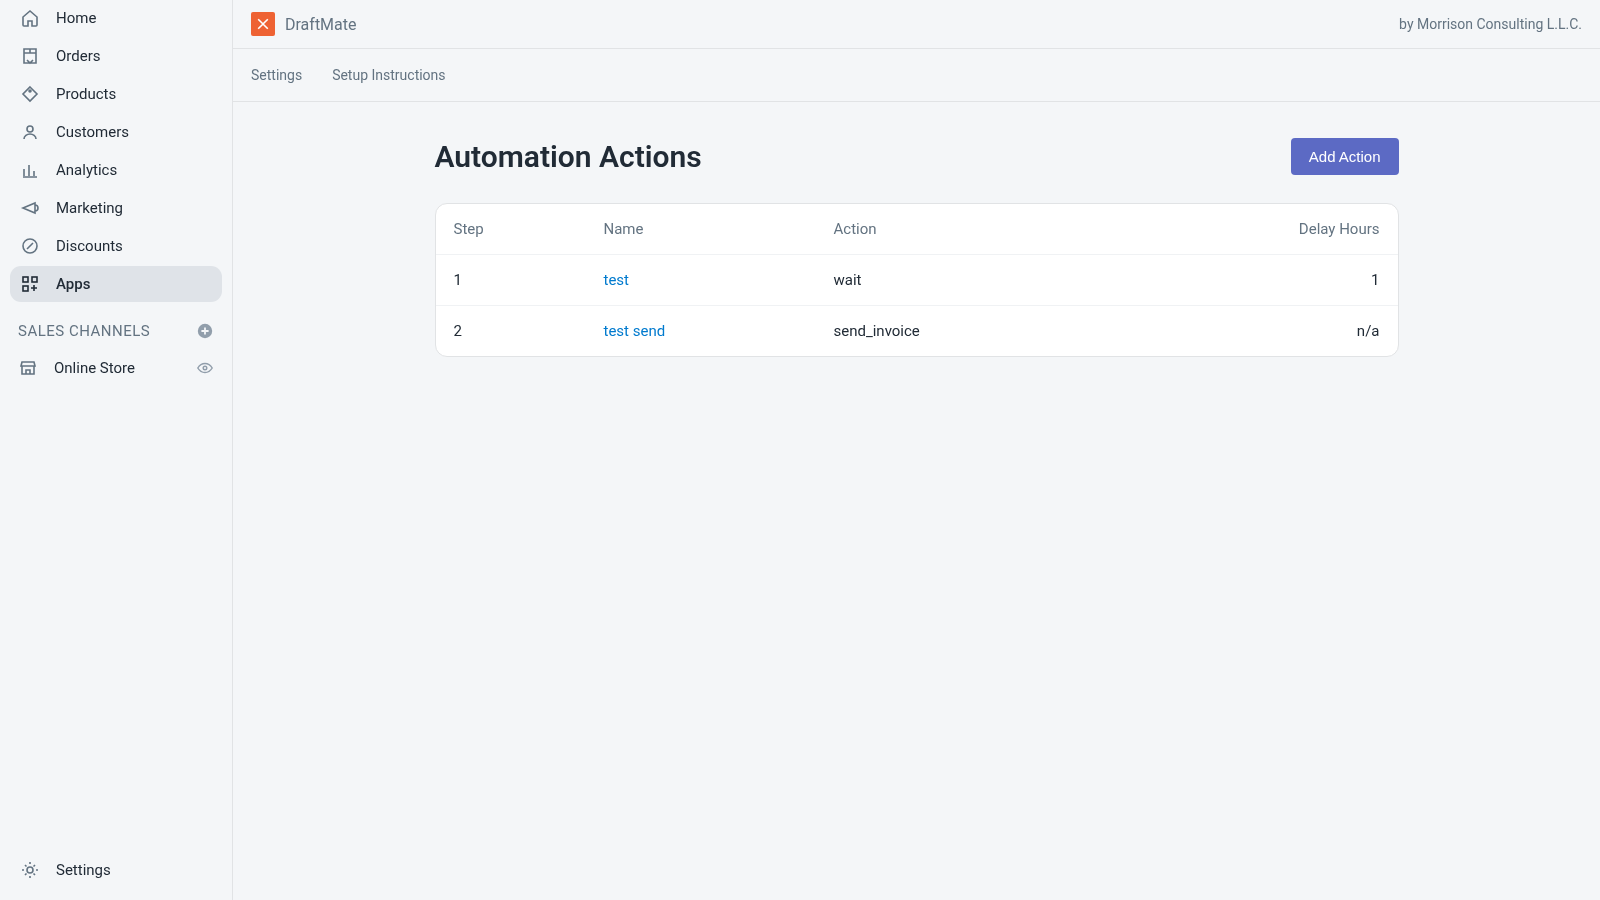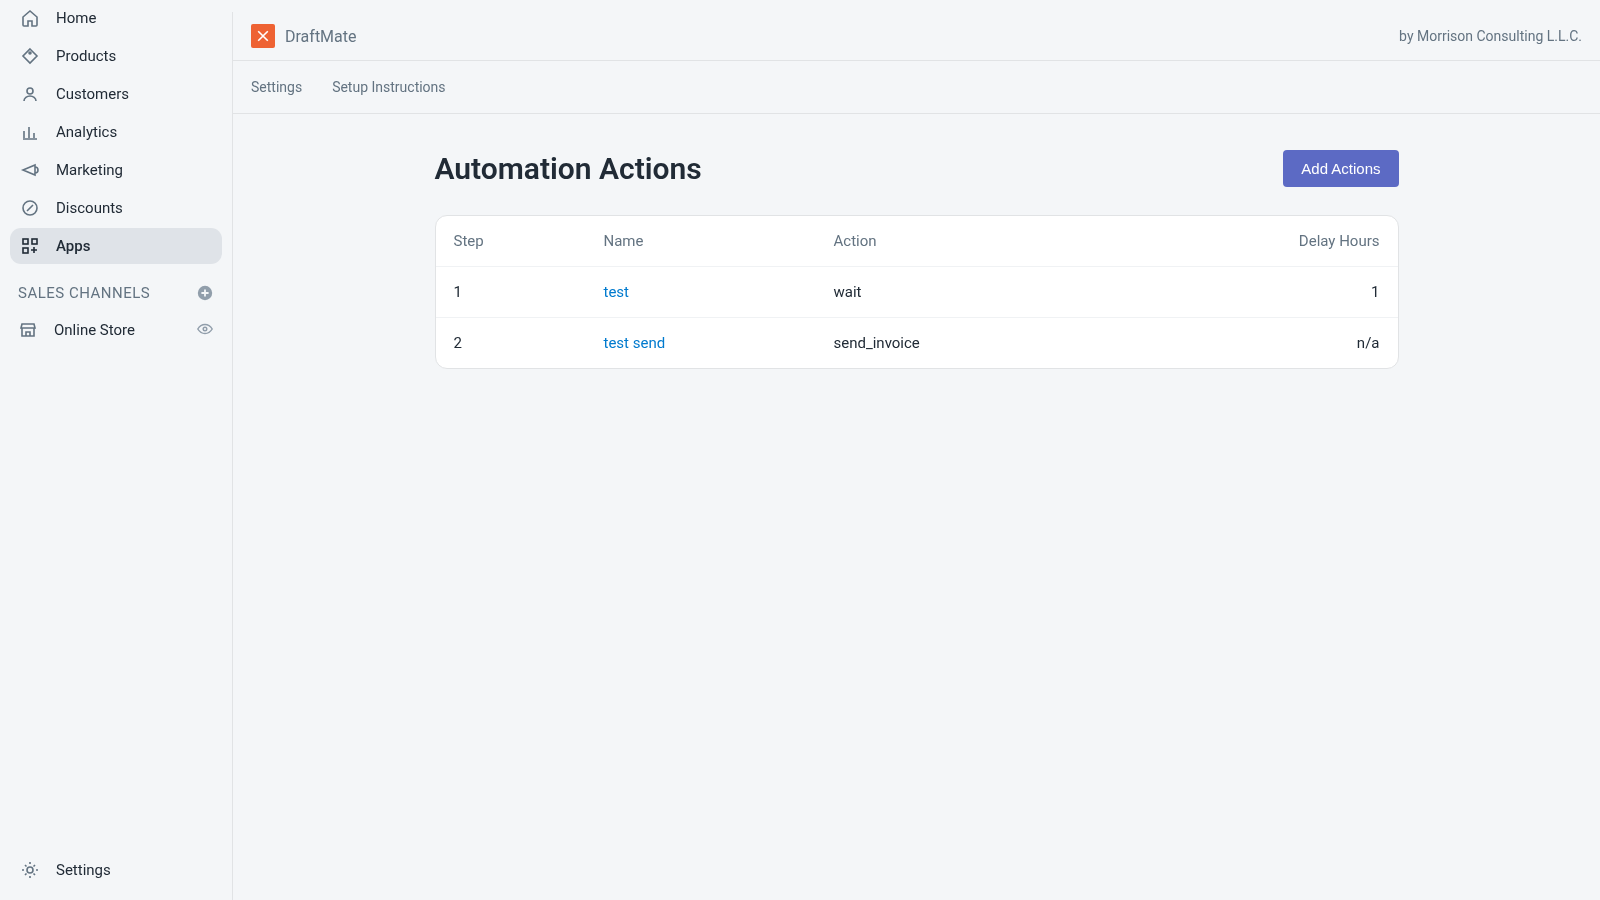--- a/index.html
+++ b/index.html
@@ -42,20 +42,21 @@
       justify-content: space-between;
       padding: 18px 18px 10px;
       font-size: 15px;
       font-weight: 400;
       letter-spacing: 0.5px;
       color: #637381;
     }
     .section-header .add-icon { width: 18px; height: 18px; color: #919eab; cursor: pointer; }
     .channel-item {
       display: flex;
+      align-items: center;
       justify-content: space-between;
       padding: 8px 18px;
       cursor: pointer;
       font-size: 15px;
     }
     .channel-item .channel-left { display:flex; align-items:center; }
     .channel-item .icon { width: 20px; height: 20px; margin-right: 16px; color: #637381; display:inline-flex; align-items:center; justify-content:center; }
     .channel-item .preview-icon { width: 18px; height: 18px; color: #919eab; cursor: pointer; }
     .sidebar-spacer { flex: 1; }
     .settings-nav {
@@ -66,21 +67,20 @@
       cursor: pointer;
     }
     .settings-nav .icon { width: 20px; height:20px; margin-right: 16px; color: #637381; display:inline-flex; align-items:center; justify-content:center; }
     
     .main {
       flex: 1;
       background: #f4f6f8;
       display: flex;
       flex-direction: column;
       border-left: 1px solid #e1e3e5;
-      margin-top: 12px;
     }
     .topbar {
       display: flex;
       align-items: center;
       justify-content: space-between;
       padding: 12px 18px;
       border-bottom: 1px solid #e1e3e5;
     }
     .app-brand { display:flex; align-items:center; gap:10px; }
     .app-logo {
@@ -154,20 +154,28 @@
         <span class="icon">
           <svg viewBox="0 0 20 20" width="20" height="20" fill="none" stroke="currentColor" stroke-width="1.6">
               <path d="M3 9l7-6 7 6v8a1 1 0 0 1-1 1h-4v-5H8v5H4a1 1 0 0 1-1-1z"></path>
             </svg>
         </span>
         <span>Home</span>
       </li>
       <li class="nav-item">
         <span class="icon">
           <svg viewBox="0 0 20 20" width="20" height="20" fill="none" stroke="currentColor" stroke-width="1.6">
+              <path d="M4 3h12v4H4z M4 7v10h12V7 M10 3v4 M7 14l3 3 3-3"></path>
+            </svg>
+        </span>
+        <span>Orders</span>
+      </li>
+      <li class="nav-item">
+        <span class="icon">
+          <svg viewBox="0 0 20 20" width="20" height="20" fill="none" stroke="currentColor" stroke-width="1.6">
               <path d="M10 3l7 7-7 7-7-7z"></path>
               <circle cx="10" cy="7" r="1" fill="currentColor"></circle>
             </svg>
         </span>
         <span>Products</span>
       </li>
       <li class="nav-item">
         <span class="icon">
           <svg viewBox="0 0 20 20" width="20" height="20" fill="none" stroke="currentColor" stroke-width="1.6">
               <circle cx="10" cy="7" r="3"></circle>
@@ -268,21 +276,21 @@
 
     <div class="tabs">
       <div class="tab">Settings</div>
       <div class="tab">Setup Instructions</div>
     </div>
 
     <div class="content">
       <div class="content-inner">
         <div class="page-header">
           <h1 class="page-title">Automation Actions</h1>
-          <button class="btn-primary">Add Actions</button>
+          <button class="btn-primary">Add Action</button>
         </div>
 
         <div class="card">
           <div class="table-row header">
             <div class="col-step">Step</div>
             <div class="col-name">Name</div>
             <div class="col-action">Action</div>
             <div class="col-delay">Delay Hours</div>
           </div>
           <div class="table-row">

